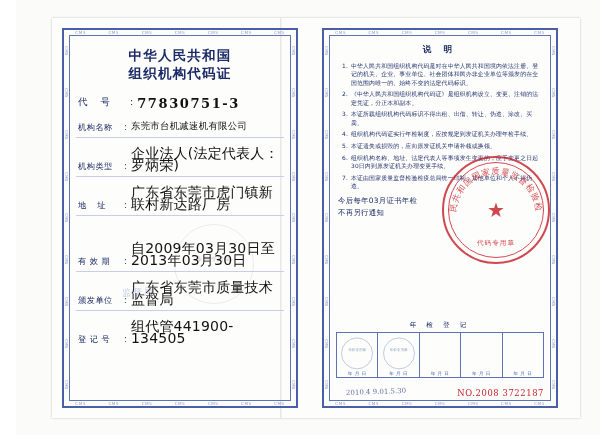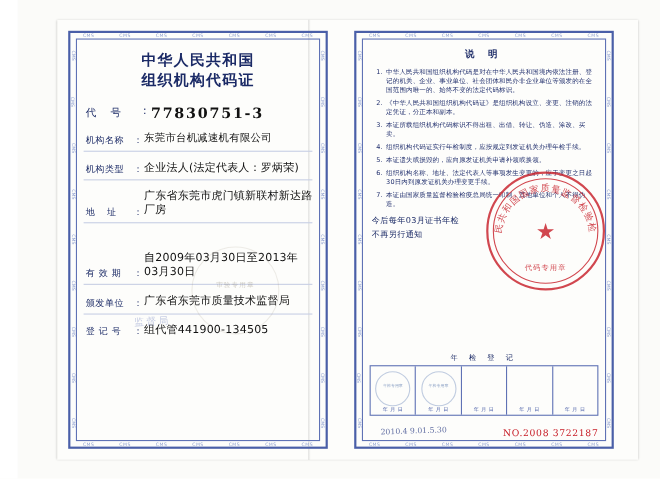--- a/index.html
+++ b/index.html
@@ -150,21 +150,21 @@
   .f-label.spread {
     letter-spacing: 4.2px;
   }
   .f-colon {
     font-size: 8.2px;
     color: #1b2a66;
     flex: 0 0 7px;
     line-height: 12px;
   }
   .f-value {
-    font-size: 10px;
+    font-size: 14px;
     color: #111;
     line-height: 12.5px;
     letter-spacing: 0.2px;
     flex: 1;
   }
   .f-value.big {
     font-size: 9.4px;
     letter-spacing: 0.3px;
   }
   .sep {

